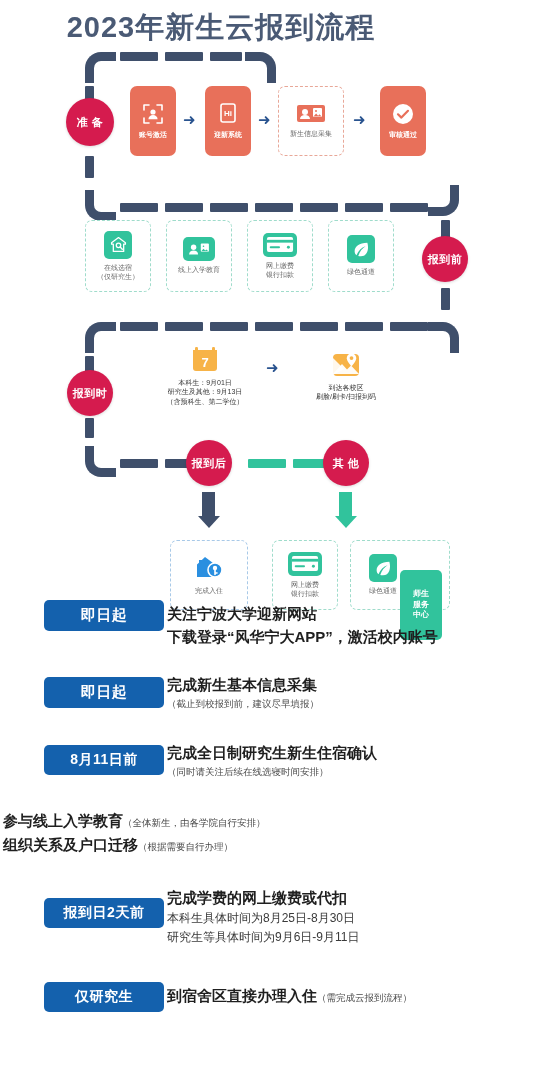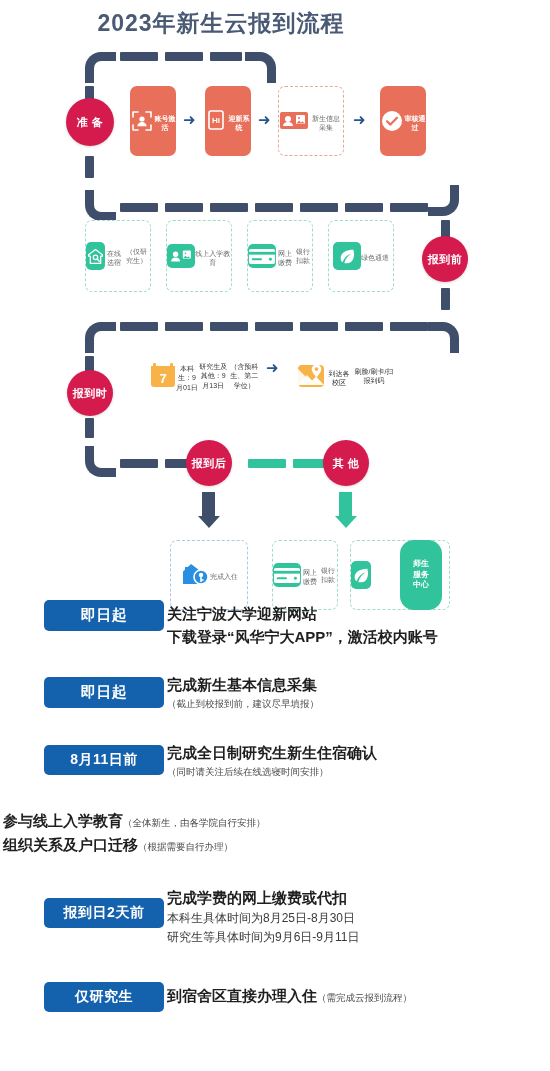--- a/index.html
+++ b/index.html
@@ -6,21 +6,21 @@
   body{
     width:550px;height:1071px;background:#ffffff;
     font-family:"Liberation Sans","DejaVu Sans",sans-serif;
     color:#333;overflow:hidden;position:relative;
   }
   .page{position:relative;width:550px;height:1071px;}
 
   
   .title{
     position:absolute;left:0;top:8px;width:442px;text-align:center;
-    font-size:23px;font-weight:bold;color:#4a5a75;letter-spacing:1px;
+    font-size:29px;font-weight:bold;color:#4a5a75;letter-spacing:1px;
   }
 
   
   .flow{position:absolute;left:0;top:48px;width:550px;height:550px;}
 
   
   .seg{position:absolute;background:#3f4f6b;}
   .seg.h{height:9px;border-radius:1px;}
   .seg.v{width:9px;border-radius:1px;}
   .corner{position:absolute;border:9px solid #3f4f6b;}
@@ -34,21 +34,21 @@
     position:absolute;border-radius:50%;
     background:#d51b4e;color:#fff;display:flex;align-items:center;
     justify-content:center;font-size:11px;font-weight:bold;
     letter-spacing:0.5px;text-align:center;line-height:1.1;
     box-shadow:0 1px 3px rgba(0,0,0,.15);
   }
 
   
   .card{
     position:absolute;box-sizing:border-box;display:flex;
-    flex-direction:row;align-items:center;justify-content:center;
+    flex-direction:column;align-items:center;justify-content:center;
   }
   .card-solid{
     background:#e8705a;border-radius:7px;color:#fff;
   }
   .card-dashed-red{
     background:#fff;border:1px dashed #e8a798;border-radius:7px;color:#6b6b6b;
   }
   .card-dashed-green{
     background:#fff;border:1px dashed #9fdccb;border-radius:7px;color:#6b6b6b;
   }
@@ -66,23 +66,23 @@
   .tile{border-radius:5px;display:flex;align-items:center;justify-content:center;}
   .tile-green{background:#31c39c;}
 
   
   .darrow{position:absolute;width:13px;}
   .darrow .stem{width:13px;}
   .darrow .head{width:0;height:0;border-left:11px solid transparent;border-right:11px solid transparent;margin-left:-4px;}
 
   
   .svc{
-    position:absolute;background:#31c39c;color:#fff;border-radius:14px;
+    position:absolute;background:#31c39c;color:#fff;border-radius:5px;
     font-size:8px;font-weight:bold;display:flex;align-items:center;
-    justify-content:center;text-align:right;line-height:1.35;
+    justify-content:center;text-align:right;line-height:1.35;margin-top:30px;
   }
 
   
   .gseg{position:absolute;background:#31c39c;height:9px;border-radius:1px;}
 
   
   .tl{position:absolute;left:0;top:600px;width:550px;}
   .row{position:relative;display:flex;align-items:flex-start;margin-bottom:0;}
   .pill{
     background:#1461ad;color:#fff;border-radius:5px;text-align:center;

